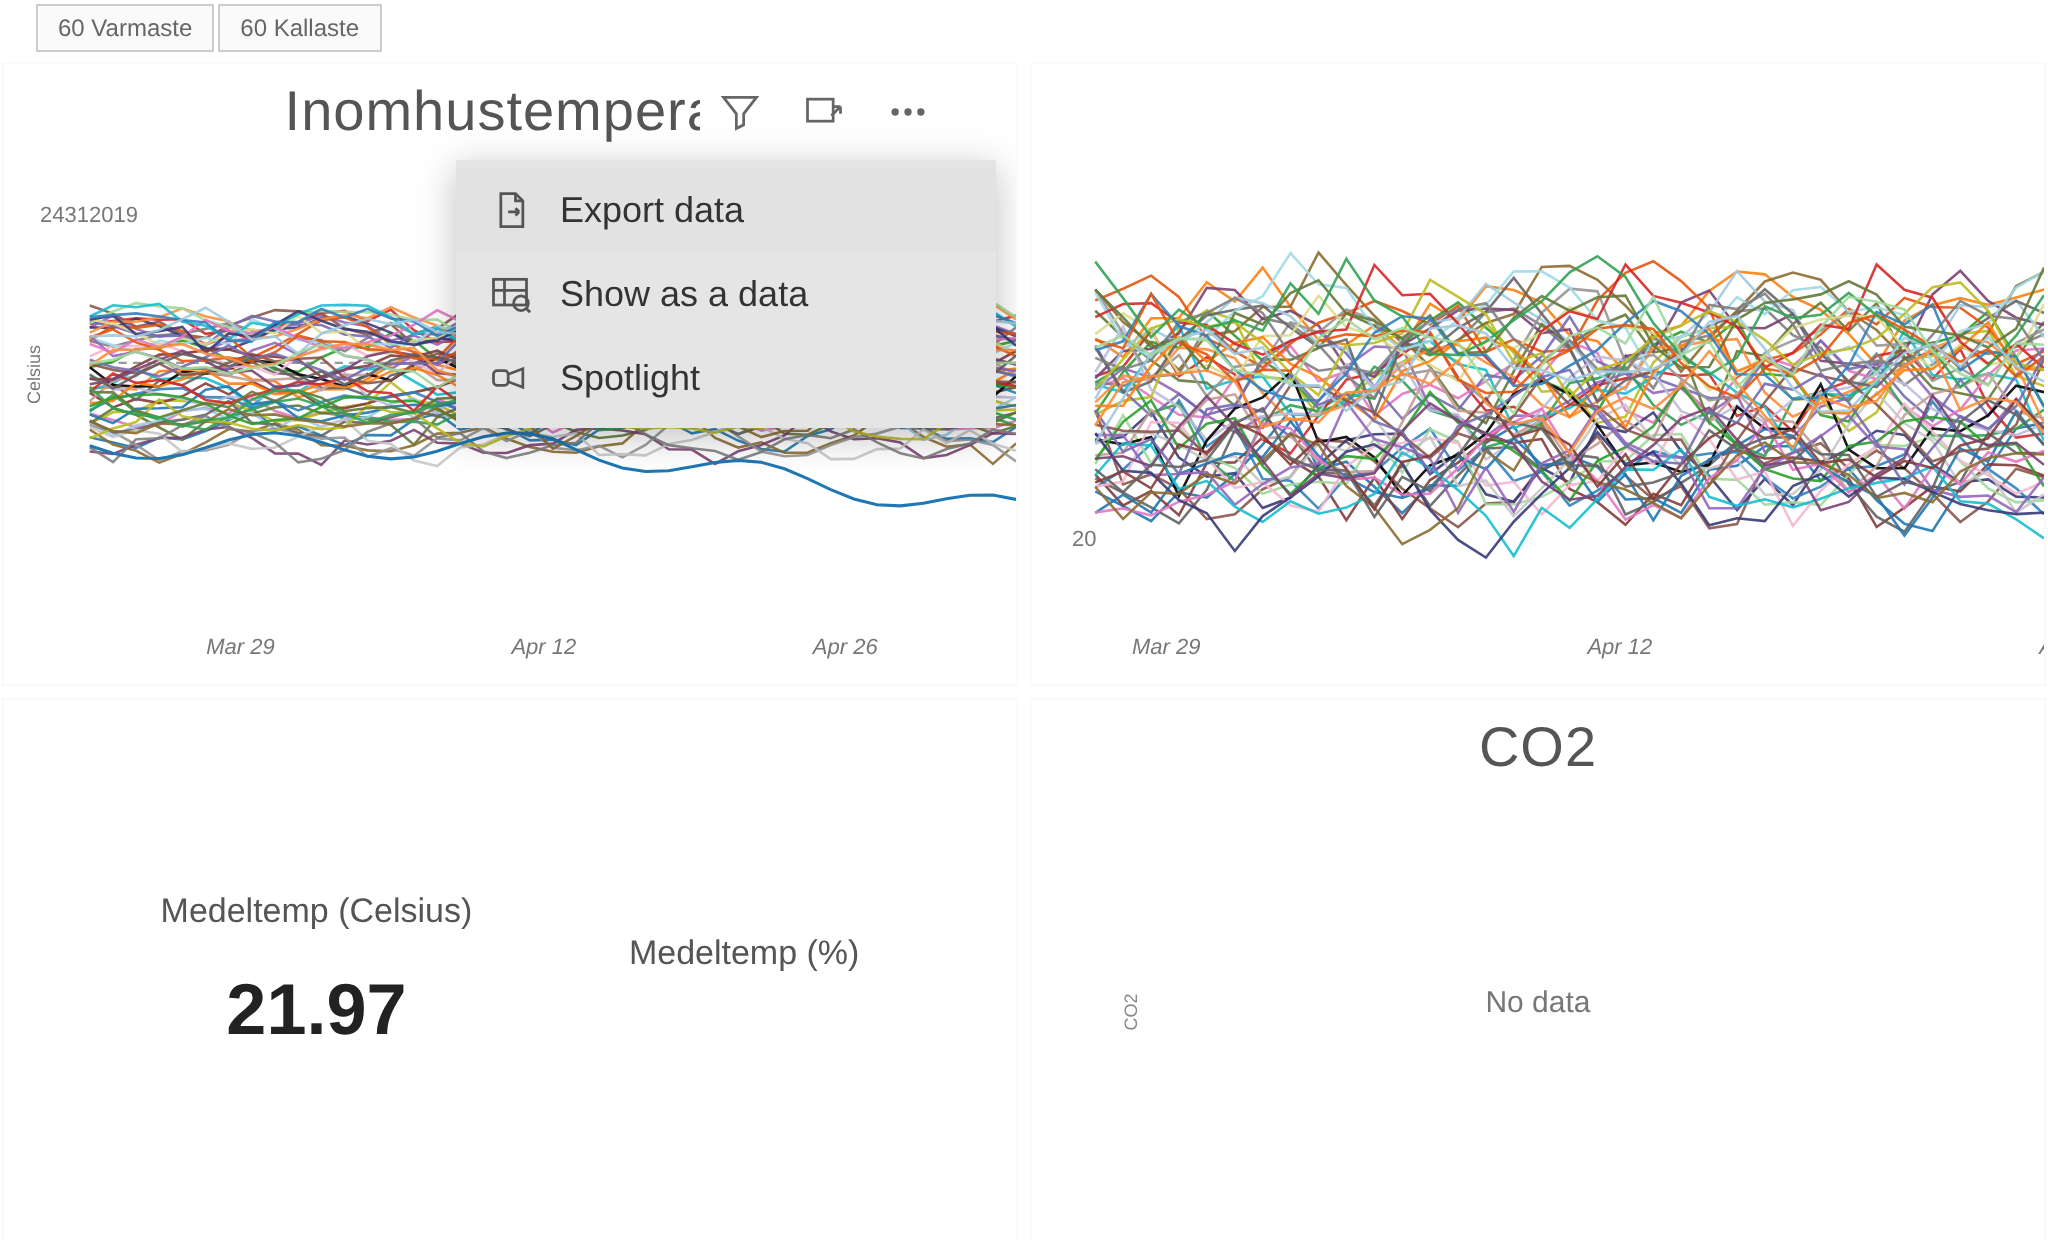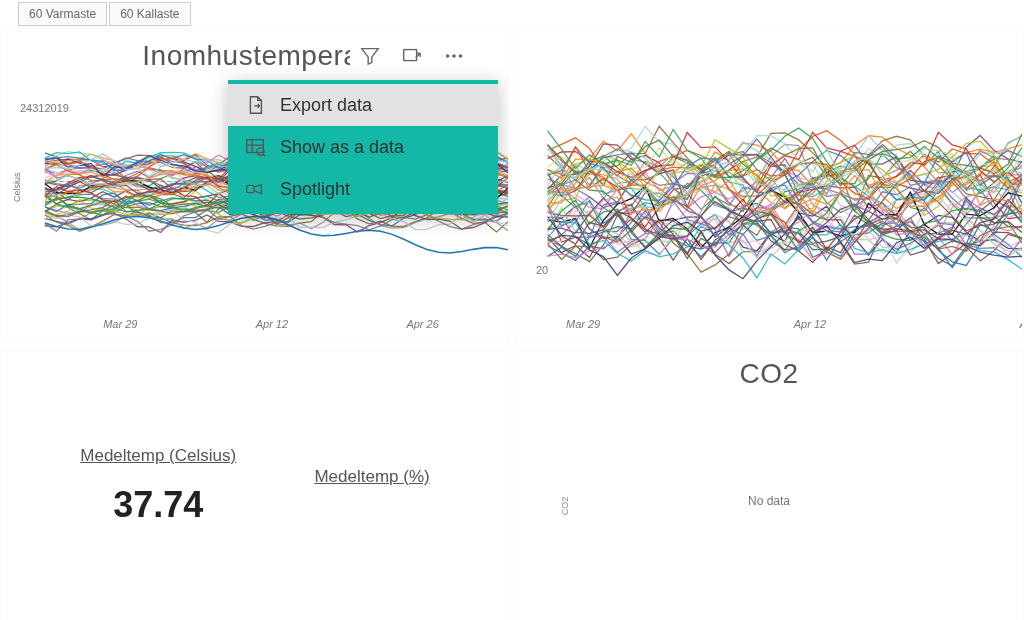--- a/index.html
+++ b/index.html
@@ -80,44 +80,44 @@
       font-size: 11px; color: #777; font-style: italic;
     }
     .right-chart .xaxis-ticks { left: 50px; right: -30px; justify-content: space-between; }
     .yticks { position: absolute; left: 6px; top: 10px; bottom: 30px; display:flex; flex-direction: row; justify-content: center; font-size:11px; color:#777; }
     .right-yticks { position: absolute; left: 20px; top: 70px; display:flex; flex-direction: column; gap:90px; font-size:11px; color:#777; }
 
     .context-menu {
       position: absolute;
       top: 48px; right: 10px;
       width: 270px;
-      background: #14b8a6;
+      background: #e5e5e5;
       box-shadow: 0 4px 18px rgba(0,0,0,0.25);
       z-index: 10;
       padding: 4px 0;
     }
     .menu-item {
       display: flex;
       align-items: center;
       gap: 14px;
       padding: 10px 16px;
       font-size: 18px;
       color: #333;
       cursor: pointer;
     }
     .menu-item.hover { background: #e2e2e2; }
     .menu-item svg { width: 22px; height: 22px; flex-shrink: 0; stroke: #555; }
 
     .kpi-wrap { display:flex; justify-content: space-evenly; align-items: center; height:100%; }
     .kpi-block { text-align:center; }
-    .kpi-label { font-size:17px; color:#555; margin-bottom:18px;text-decoration:underline; }
+    .kpi-label { font-size:17px; color:#555; margin-bottom:18px; }
     .kpi-value { font-size:36px; font-weight:700; color:#222; }
 
     .co2-body { height: calc(100% - 50px); display:flex; align-items:center; justify-content:center; position:relative; }
-    .nodata { font-size:12px; color:#777; }
+    .nodata { font-size:15px; color:#777; }
     .co2-ylabel { position:absolute; left:40px; top:50%; transform: rotate(-90deg); font-size:9px; color:#888; }
   </style>
 </head>
 <body>
 
 <div class="topbar">
   <button class="top-btn">60 Varmaste</button>
   <button class="top-btn">60 Kallaste</button>
 </div>
 
@@ -321,21 +321,21 @@
         <span>Apr 12</span>
         <span>Apr 26</span>
       </div>
     </div>
   </div>
 
   <div class="tile">
     <div class="kpi-wrap">
       <div class="kpi-block">
         <div class="kpi-label">Medeltemp (Celsius)</div>
-        <div class="kpi-value">37.74</div>
+        <div class="kpi-value">21.97</div>
       </div>
       <div class="kpi-block">
         <div class="kpi-label">Medeltemp (%)</div>
       </div>
     </div>
   </div>
 
   <div class="tile">
     <div class="tile-title">CO2</div>
     <div class="co2-body">

